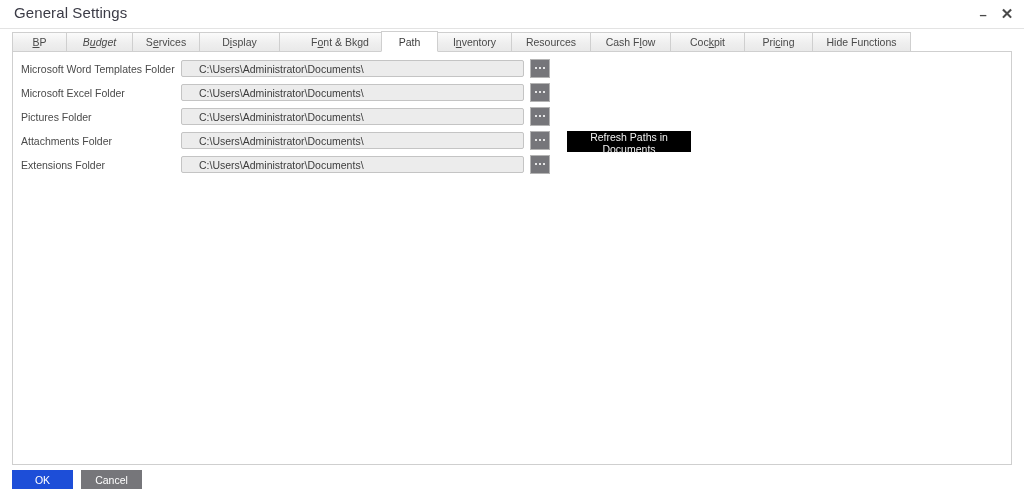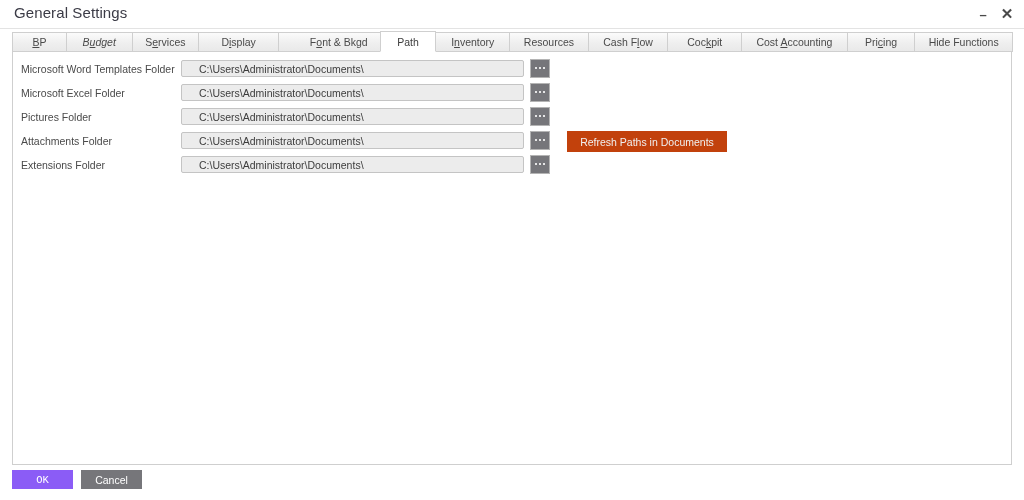--- a/index.html
+++ b/index.html
@@ -157,22 +157,22 @@
   }
   .dots i {
     display: block;
     width: 2px; height: 2px;
     background: #e6e6e6;
   }
 
   #refresh-btn {
     position: absolute;
     left: 554px; top: 79px;
-    width: 160px; height: 21px;
-    background: #c2410c;
+    width: 124px; height: 21px;
+    background: #000000;
     border: none;
     color: #f0f0f0;
     font-family: "Liberation Sans", sans-serif;
     font-size: 10.5px;
     cursor: default;
     padding: 0;
   }
 
   
   #footer {
@@ -183,21 +183,21 @@
   }
   .footer-btn {
     width: 61px; height: 19px;
     border: none;
     font-family: "Liberation Sans", sans-serif;
     font-size: 10.5px;
     color: #ffffff;
     cursor: default;
     padding: 0;
   }
-  #ok-button { background: #8b5cf6; font-family: Liberation Mono, monospace; }
+  #ok-button { background: #1d4ed8; }
   #cancel-button { background: #76767a; }
 </style>
 </head>
 <body>
 
 <div id="titlebar">
   <div id="window-title">General Settings</div>
   <div id="window-controls">
     <div class="winbtn min-glyph">–</div>
     <div class="winbtn close-glyph">✕</div>
@@ -228,23 +228,20 @@
     </div>
     <div class="tab" style="width: 80px;">
       <span>Resources</span>
     </div>
     <div class="tab" style="width: 81px;">
       <span>Cash F<u>l</u>ow</span>
     </div>
     <div class="tab" style="width: 75px;">
       <span>Coc<u>k</u>pit</span>
     </div>
-    <div class="tab" style="width: 107px;">
-      <span>Cost <u>A</u>ccounting</span>
-    </div>
     <div class="tab" style="width: 69px;">
       <span>Pri<u>c</u>ing</span>
     </div>
     <div class="tab" style="width: 99px;">
       <span>Hide Functions</span>
     </div>
   </div>
 
 <div id="panel">
   <div id="form">

